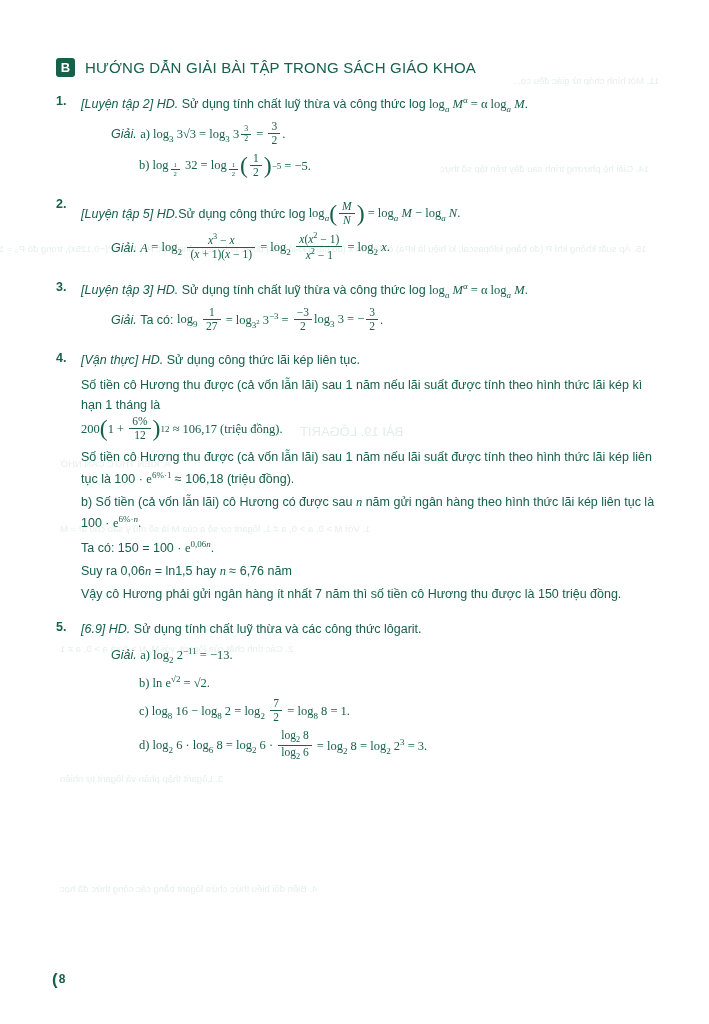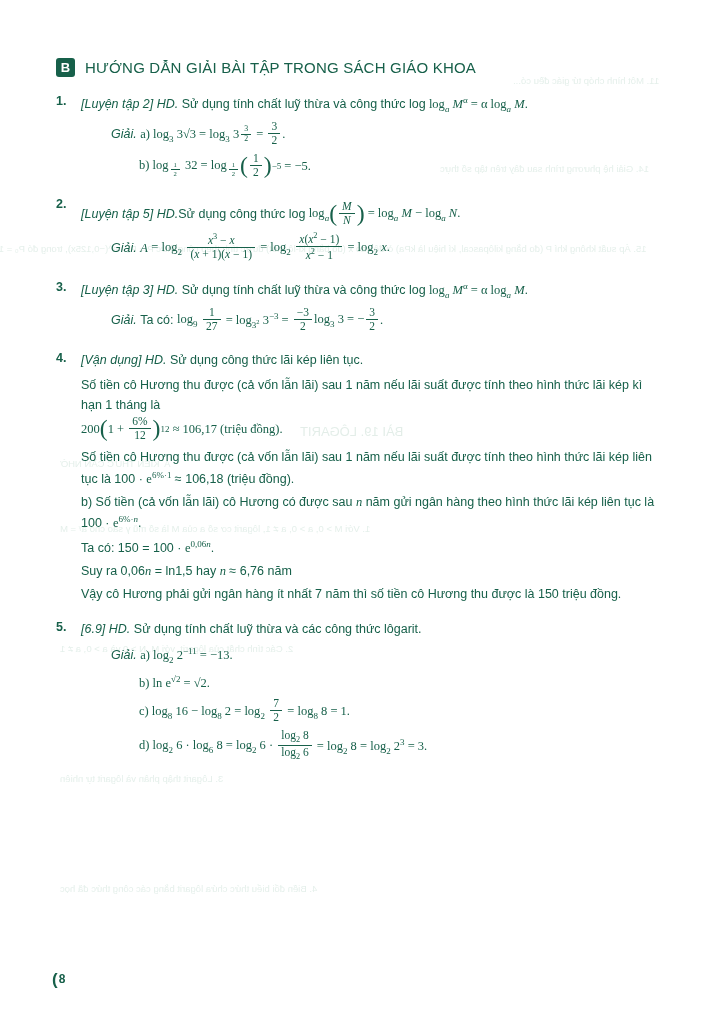--- a/index.html
+++ b/index.html
@@ -191,21 +191,21 @@
             <span class="de">2</span>
           </span><span class="mr">.</span>
       </div>
     </div>
   </div>
 
   <div class="item">
     <div class="num">4.</div>
     <div class="body">
       <div class="ln">
-        <span class="it">[Vận dụng] HD.</span><span> Sử dụng công thức lãi kép liên tục.</span>
+        <span class="it">[Vận thực] HD.</span><span> Sử dụng công thức lãi kép liên tục.</span>
       </div>
       <div class="ln mline">
         <span>Số tiền cô Hương thu được (cả vốn lẫn lãi) sau 1 năm nếu lãi suất được tính theo hình thức lãi kép kì hạn 1 tháng là&nbsp;</span>
           <span class="mr">200</span>
           <span class="paren">(</span>
           <span class="mr">1 +&nbsp;</span>
           <span class="frac">
             <span class="nu">6%</span>
             <span class="de">12</span>
           </span>

